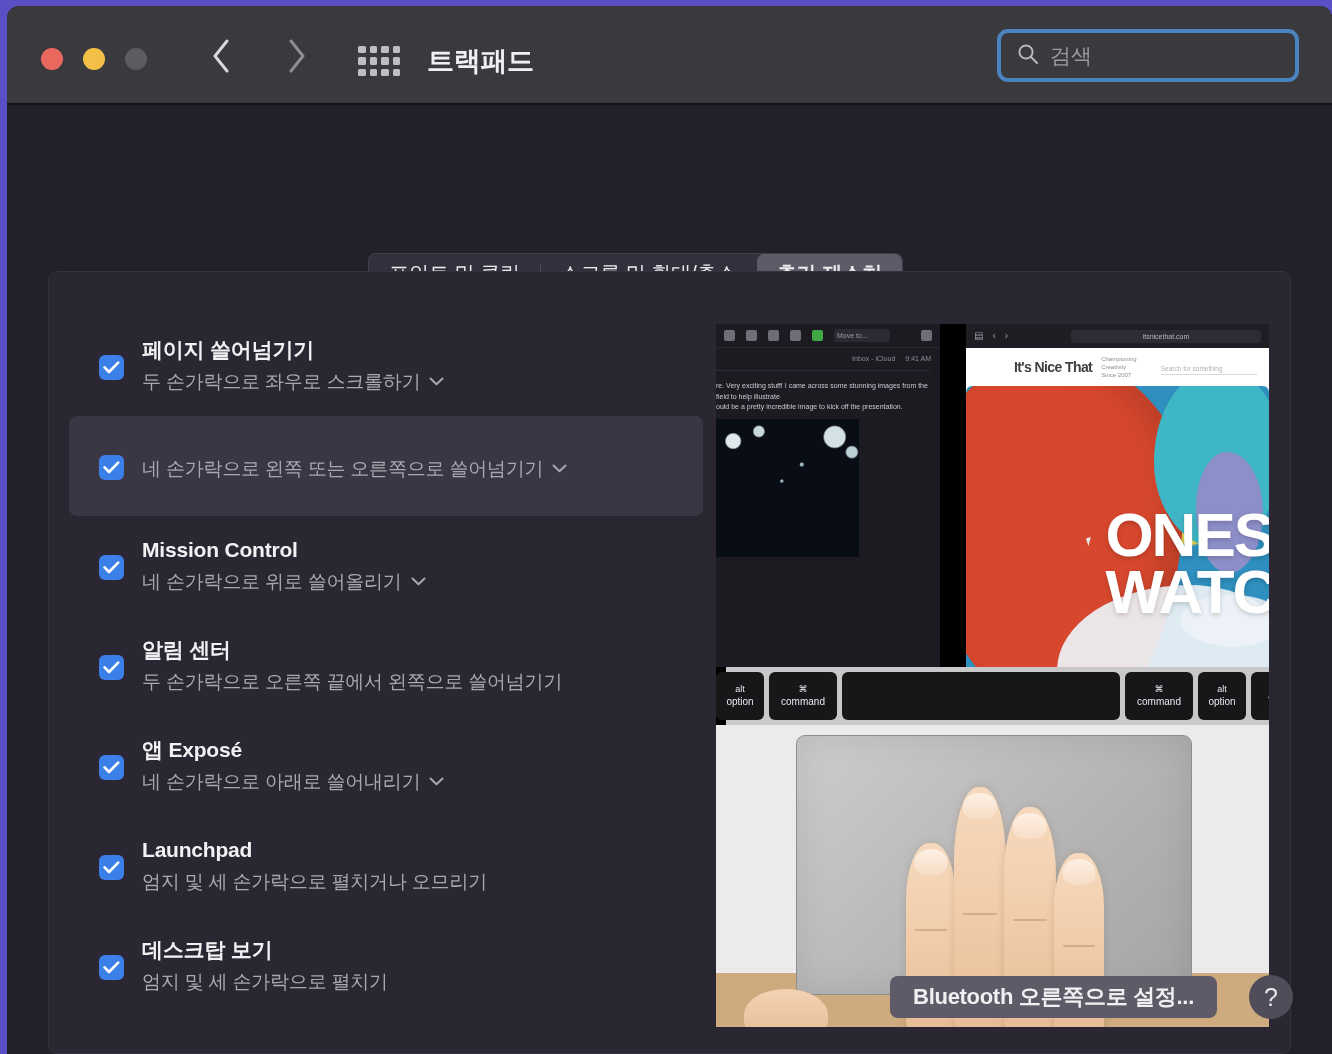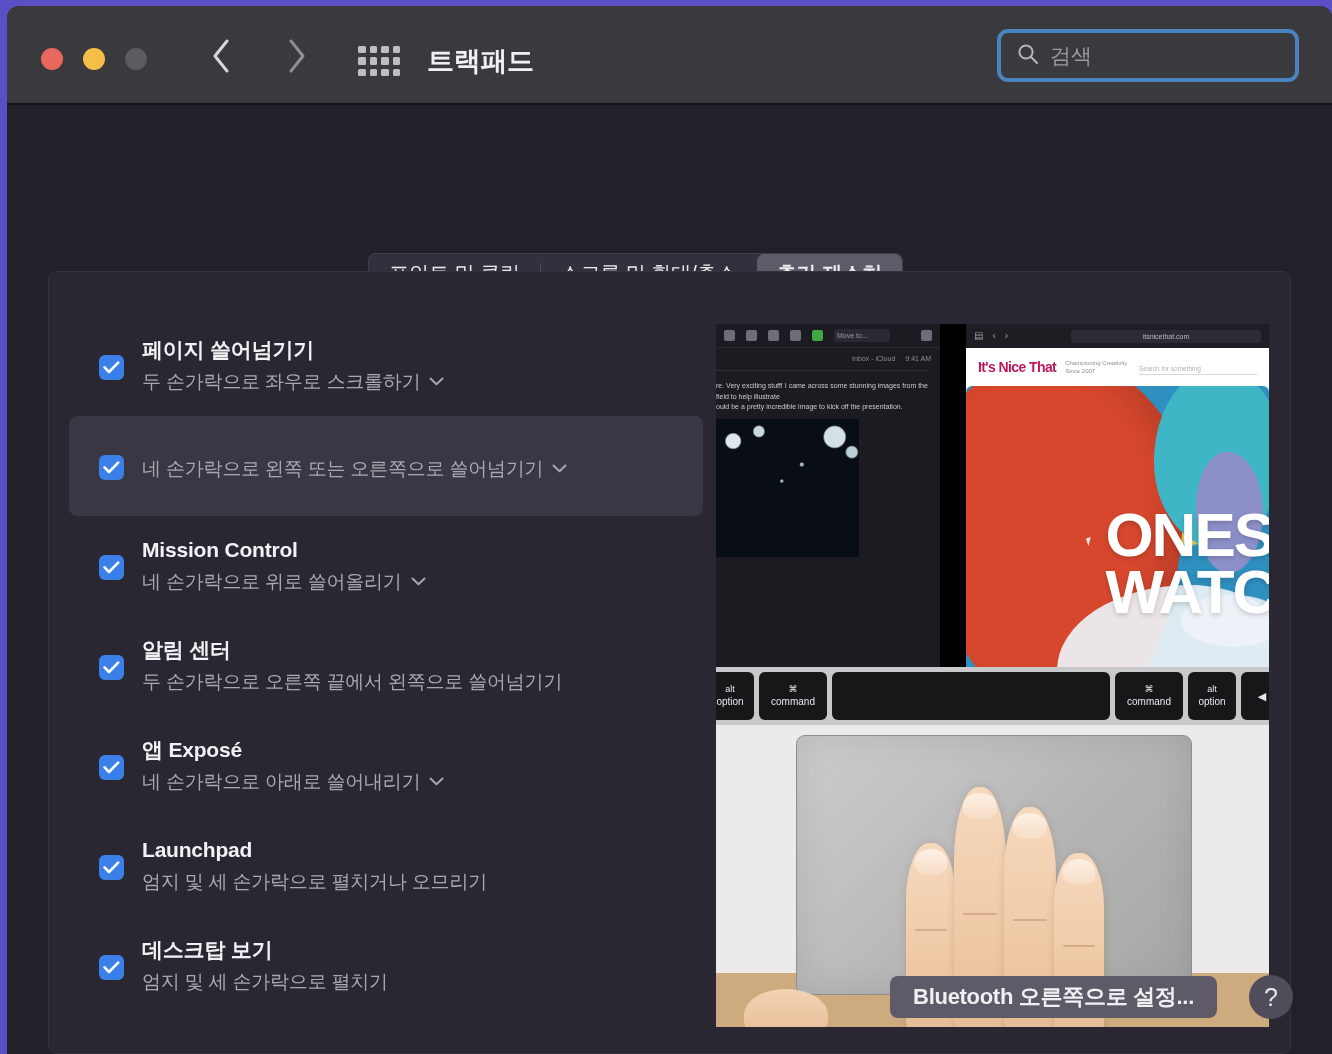--- a/index.html
+++ b/index.html
@@ -263,21 +263,21 @@
     margin-left: auto; margin-right: 0;
     width: 190px; height: 13px; border-radius: 3px;
     background: #2d2c35;
     display: flex; align-items: center; justify-content: center; gap: 3px;
   }
   .sf-url span { font-size: 7px; color: #b8b8c0; }
   .sf-header {
     height: 38px; background: #fff;
     display: flex; align-items: center; padding: 0 12px; gap: 9px;
   }
-  .sf-logo { font-size: 14px; font-weight: bold; color: #be185d; letter-spacing: -0.6px; white-space: nowrap;}
+  .sf-logo { font-size: 14px; font-weight: bold; color: #404040; letter-spacing: -0.6px; white-space: nowrap; margin-left: 36px;}
   .sf-tag { font-size: 6px; color: #8e8e92; line-height: 1.35; }
   .sf-search {
     margin-left: auto; width: 118px; height: 15px;
     border-bottom: 1px solid #d9d9dd;
     font-size: 6.5px; color: #b2b2b8;
     display: flex; align-items: flex-end; padding-bottom: 2px;
   }
   .sf-hero {
     position: relative; height: 301px; overflow: hidden;
     background:
@@ -323,21 +323,21 @@
     position: absolute; left: 40%; top: 50%;
     width: 0; height: 0;
     border-left: 5px solid #e8e8ea;
     border-bottom: 8px solid transparent;
     border-right: 4px solid transparent;
     transform: rotate(-18deg);
   }
 
   
   .kbd-row {
-    position: absolute; left: 0; top: 343px;
+    position: absolute; left: 10px; top: 343px;
     width: 553px; height: 58px;
     background: #c9c9cb;
     display: flex; align-items: center; gap: 5px;
     padding: 0 2px;
   }
   .key {
     background: #17171a; border-radius: 6px;
     height: 48px;
     display: flex; flex-direction: column;
     align-items: center; justify-content: center;

